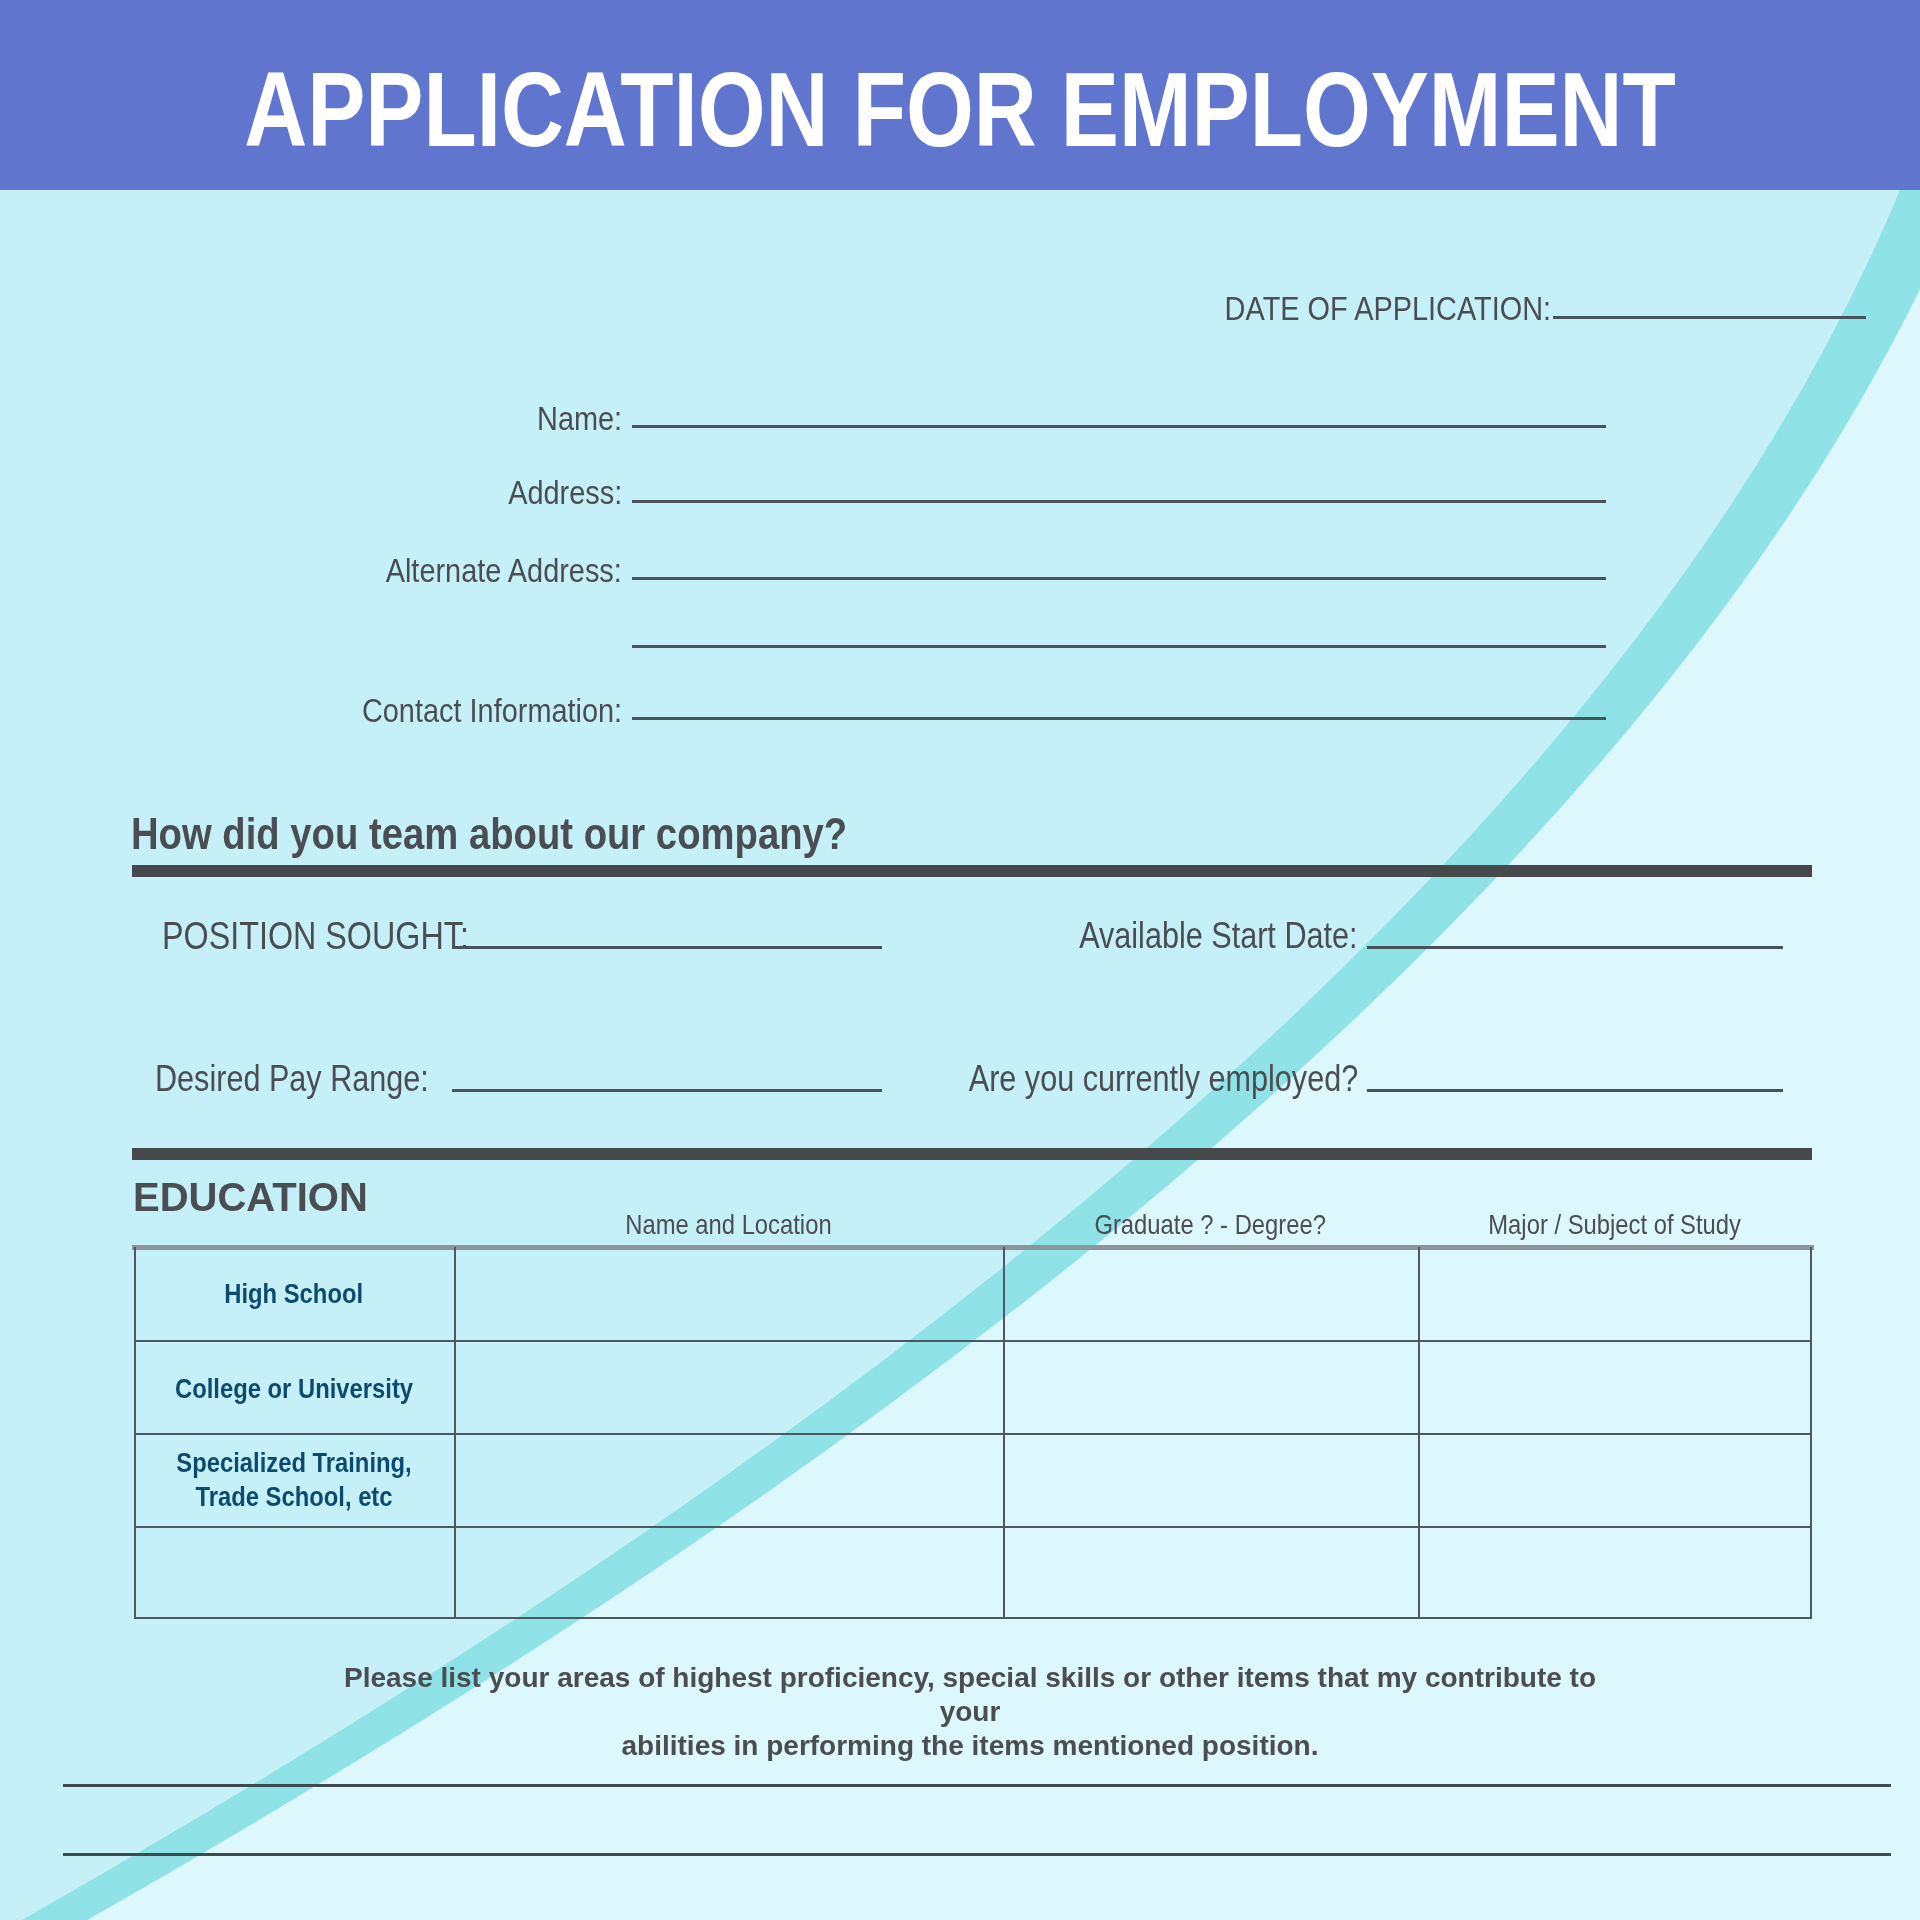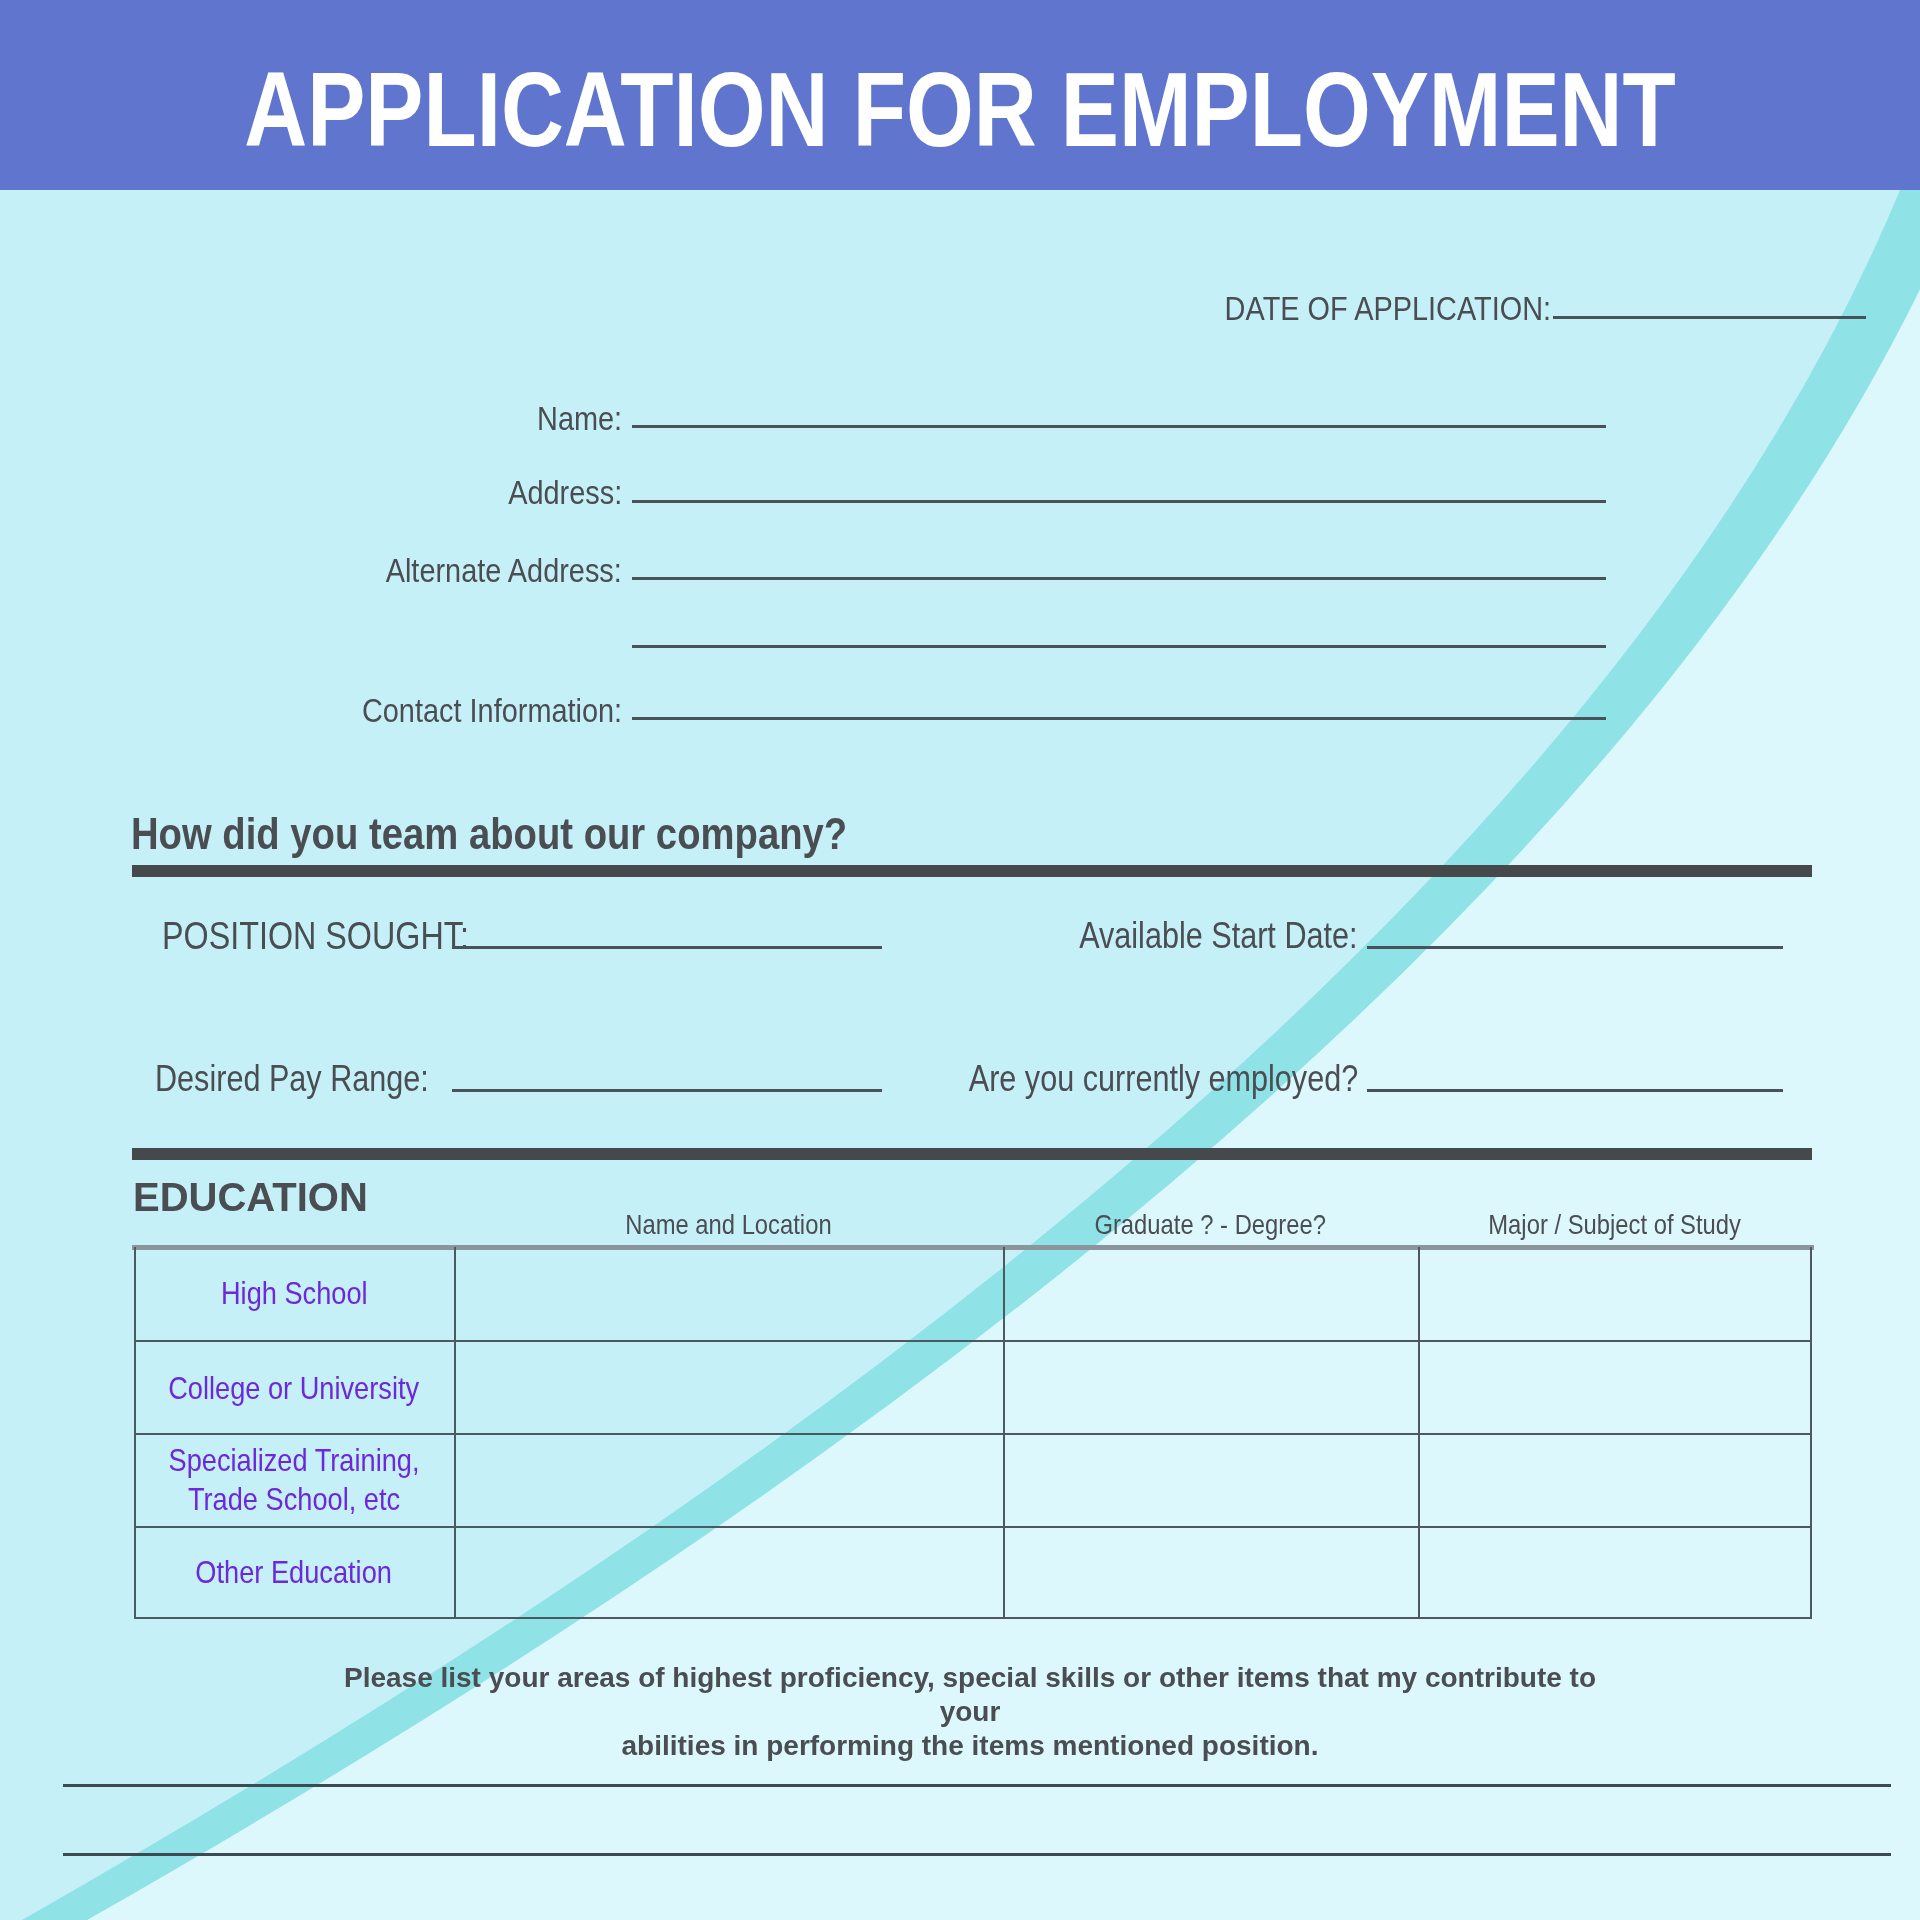--- a/index.html
+++ b/index.html
@@ -12,21 +12,21 @@
   .lbl{color:#4a4e52;line-height:1;white-space:nowrap;}
   .cond{display:inline-block;transform:scaleX(0.85);}
   .anchor-left{transform-origin:0 50%;}
   .anchor-right{transform-origin:100% 50%;}
   .right{text-align:right;}
   .bold{font-weight:bold;}
   .uline{position:absolute;height:3px;background:#47525b;z-index:2;}
   .divider{position:absolute;left:132px;width:1680px;height:12px;background:#45494c;z-index:2;}
   .tline{position:absolute;background:#4c5960;z-index:3;}
   .cell{position:absolute;display:flex;align-items:center;justify-content:center;z-index:2;
-        color:#6d28d9;font-weight:normal;font-size:32px;line-height:1.2;text-align:center;}
+        color:#0c4a6e;font-weight:bold;font-size:28px;line-height:1.2;text-align:center;}
   .colhead{position:absolute;display:flex;align-items:flex-end;justify-content:center;z-index:2;
         color:#4a4e52;font-weight:normal;font-size:28px;line-height:1;}
   #header{position:absolute;left:0;top:0;width:1920px;height:190px;background:#6076ce;z-index:1;}
   #title{position:absolute;left:50%;top:57px;font-size:105px;font-weight:bold;color:#ffffff;
          line-height:1;white-space:nowrap;transform:translateX(-50%) scaleX(0.83);z-index:2;}
 </style>
 </head>
 <body>
 
 <div id="canvas">
@@ -121,23 +121,20 @@
 
   <div class="cell" style="left:134px;top:1247px;width:320px;height:93px;">
     <span class="cond">High School</span>
   </div>
   <div class="cell" style="left:134px;top:1340px;width:320px;height:97px;">
     <span class="cond">College or University</span>
   </div>
   <div class="cell" style="left:134px;top:1433px;width:320px;height:93px;">
     <span class="cond" style="width:310px;">Specialized Training, Trade School, etc</span>
   </div>
-  <div class="cell" style="left:134px;top:1526px;width:320px;height:93px;">
-    <span class="cond">Other Education</span>
-  </div>
 
   <div class="abs" style="left:310px;top:1661px;width:1320px;text-align:center;color:#4a4e52;
        font-size:28px;font-weight:bold;line-height:1.22;z-index:2;">
     <div>Please list your areas of highest proficiency, special skills or other items that my contribute to your</div>
     <div>abilities in performing the items mentioned position.</div>
   </div>
 
   <div class="uline" style="left:63px;top:1784px;width:1828px;background:#3d4a52;"></div>
   <div class="uline" style="left:63px;top:1853px;width:1828px;background:#3d4a52;"></div>
 

